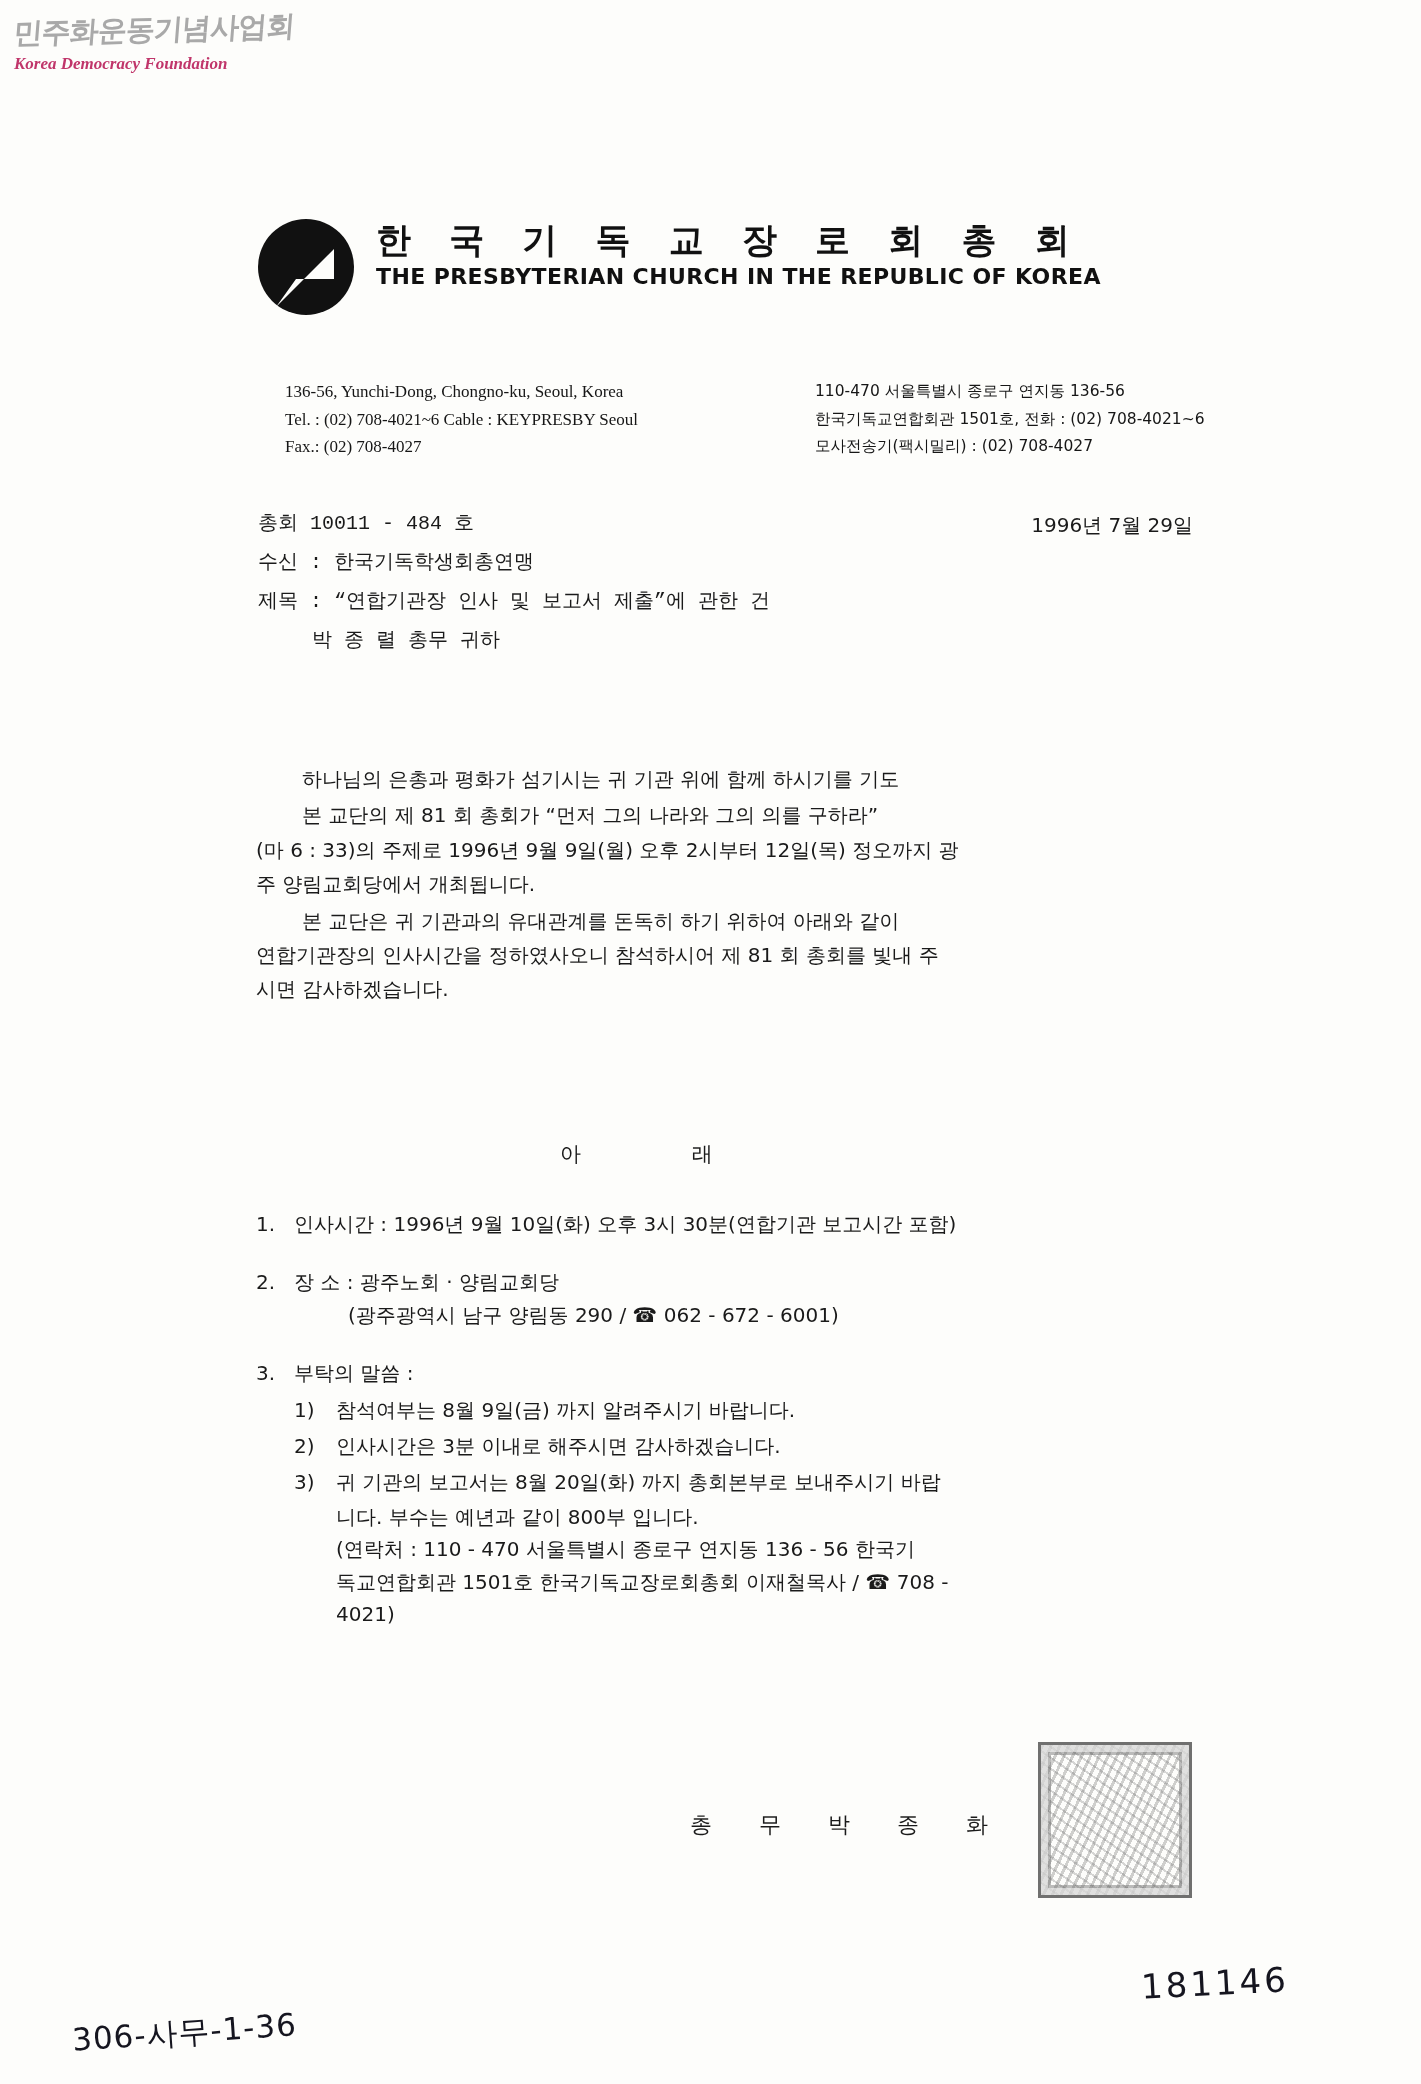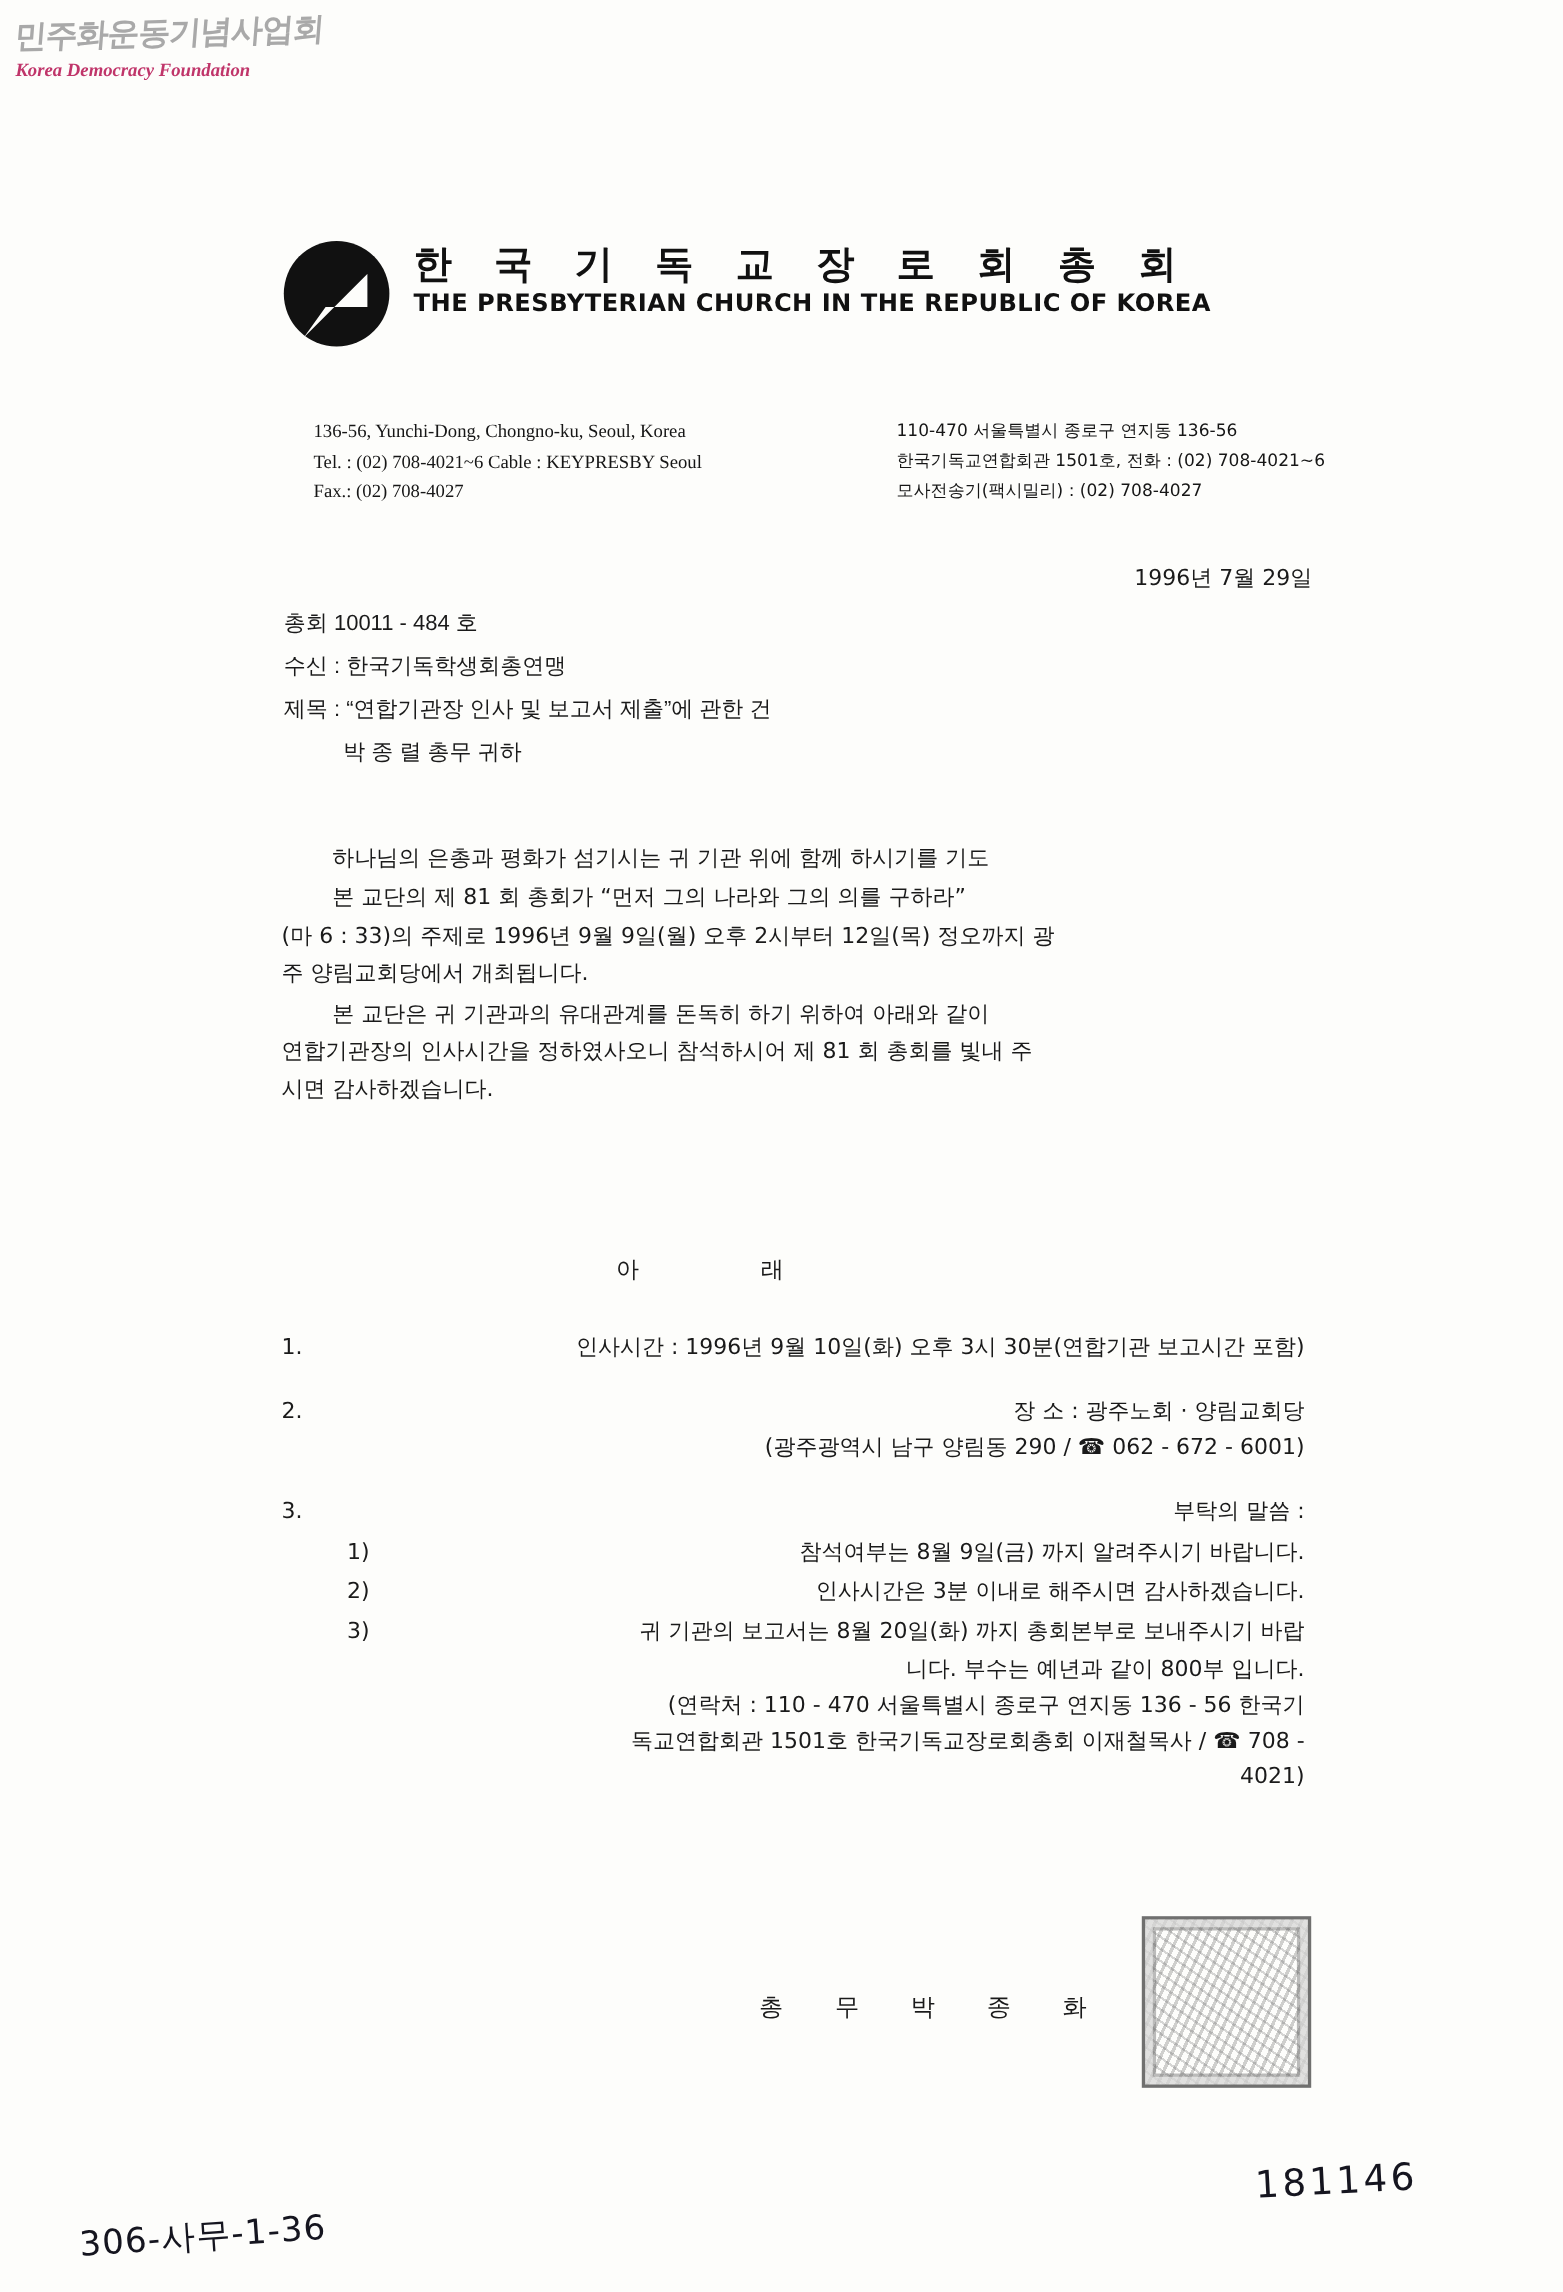--- a/index.html
+++ b/index.html
@@ -123,22 +123,22 @@
     top: 512px;
     font-family: "DejaVu Sans", sans-serif;
     font-size: 20px;
     white-space: nowrap;
   }
 
   
   .fields {
     position: absolute;
     left: 258px;
-    top: 548px;
-    font-family: Liberation Sans, sans-serif;
+    top: 504px;
+    font-family: Liberation Mono, monospace;
     font-size: 20px;
     line-height: 1.95;
   }
   .field-line { white-space: nowrap; }
   .indent-1 { padding-left: 54px; }
 
   
   .body-text {
     position: absolute;
     left: 256px;
@@ -167,21 +167,21 @@
     position: absolute;
     left: 256px;
     top: 1208px;
     width: 930px;
     font-family: "DejaVu Sans", sans-serif;
     font-size: 20px;
     line-height: 1.62;
   }
   .item { display: flex; margin-bottom: 26px; }
   .item-num { width: 38px; flex: 0 0 38px; }
-  .item-body { flex: 1; text-align: right; }
+  .item-body { flex: 1; }
   .sub-line { padding-left: 8px; }
   .sub-item { display: flex; margin-top: 4px; }
   .sub-num { width: 42px; flex: 0 0 42px; }
   .sub-text { flex: 1; }
   .note-blk { margin-top: 2px; }
 
   
   .signature {
     position: absolute;
     left: 690px;

